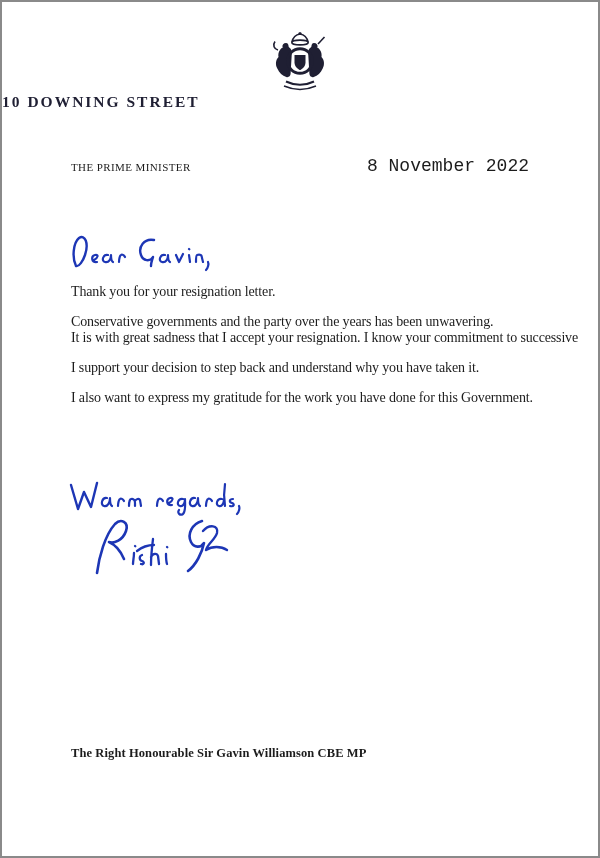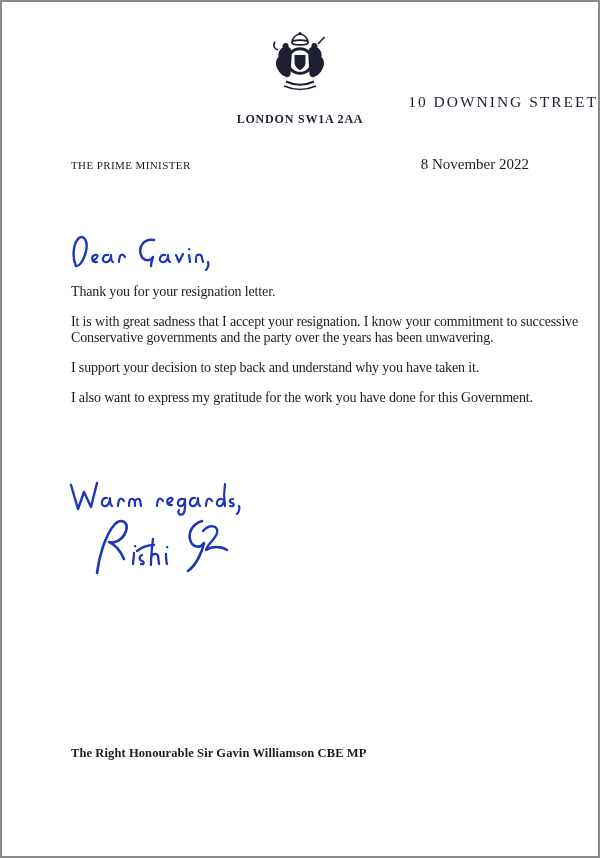--- a/index.html
+++ b/index.html
@@ -9,34 +9,34 @@
     box-sizing:border-box;
     background:#ffffff;
     border:2px solid #8a8a8a;
     font-family:"Liberation Serif", serif;
     color:#1c1c1c;
     overflow:hidden;
   }
   .crest{position:absolute;top:29px;left:50%;transform:translateX(-50%);}
   .addr1{
     position:absolute;top:91px;left:0;width:100%;
-    text-align:right;font-size:15.5px;font-weight:400;
+    text-align:left;font-size:15.5px;font-weight:700;
     letter-spacing:2px;color:#1f1f33;line-height:18px;
   }
   .addr2{
     position:absolute;top:110px;left:0;width:100%;
     text-align:center;font-size:12px;font-weight:700;
     letter-spacing:0.8px;color:#1f1f33;line-height:14px;
   }
   .meta{
     position:absolute;top:154px;left:69px;right:69px;
     display:flex;justify-content:space-between;align-items:baseline;gap:43px;
   }
   .sender-title{font-size:11px;letter-spacing:0.4px;color:#1c1c1c;}
-  .date{font-size:15px;color:#1c1c1c;}
+  .date{font-size:18px;color:#1c1c1c;font-family:Liberation Mono, monospace;}
   .hand{position:absolute;}
   .hand svg path{fill:none;stroke:#1d36b5;stroke-linecap:round;stroke-linejoin:round;}
   .salutation{top:228px;left:66px;}
   .closing{top:476px;left:64px;}
   .signature{top:507px;left:88px;}
   .body{
     position:absolute;top:282px;left:69px;width:470px;
     font-size:14px;line-height:16px;letter-spacing:-0.15px;
   }
   .para{margin:0 0 14px 0;}
@@ -71,21 +71,20 @@
       <circle class="ln" cx="38" cy="30" r="12.3" stroke-width="3"></circle>
 
       <path class="fl" d="M32.5 24 h11 v7.5 c0 5.2 -5.5 7.6 -5.5 7.6 s-5.5 -2.4 -5.5 -7.6 z"></path>
 
       <path class="ln" d="M24 50.5 c9.5 4.5 18.5 4.5 28 0" stroke-width="2"></path>
       <path class="ln" d="M22 55 c10.5 4.5 21.5 4.5 32 0" stroke-width="1.4"></path>
     </svg>
   </div>
 
   <div class="addr1">10 DOWNING STREET</div>
-  <div class="addr2">LONDON SW1A 2AA</div>
 
   <div class="meta">
     <span class="sender-title">THE PRIME MINISTER</span>
     <span class="date">8 November 2022</span>
   </div>
 
   <div class="hand salutation" aria-label="Dear Gavin,">
     <svg width="175" height="46" viewBox="0 0 175 46" aria-hidden="true">
       <path stroke-width="2.4" d="M8 36 C4 28 5 13 11 8 C17 4 21 13 17 25 C15 31 11 37 8 36"></path>
       <path stroke-width="2.2" d="M26 30 C30 28 31 24 27 25 C23 26 23 33 29 32"></path>
@@ -98,22 +97,22 @@
       <path stroke-width="2.2" d="M128 32 C128 28 128 25 129 25 C132 24 134 25 134 28 L135 32"></path>
       <path stroke-width="2.2" d="M140 32 C141 34 140 38 138 40"></path>
     </svg>
   </div>
 
   <div class="body">
     <div class="para">
       <div class="line">Thank you for your resignation letter.</div>
     </div>
     <div class="para">
+      <div class="line">Conservative governments and the party over the years has been unwavering.</div>
       <div class="line">It is with great sadness that I accept your resignation. I know your commitment to successive</div>
-      <div class="line">Conservative governments and the party over the years has been unwavering.</div>
     </div>
     <div class="para">
       <div class="line">I support your decision to step back and understand why you have taken it.</div>
     </div>
     <div class="para">
       <div class="line">I also want to express my gratitude for the work you have done for this Government.</div>
     </div>
   </div>
 
   <div class="hand closing" aria-label="Warm regards,">

